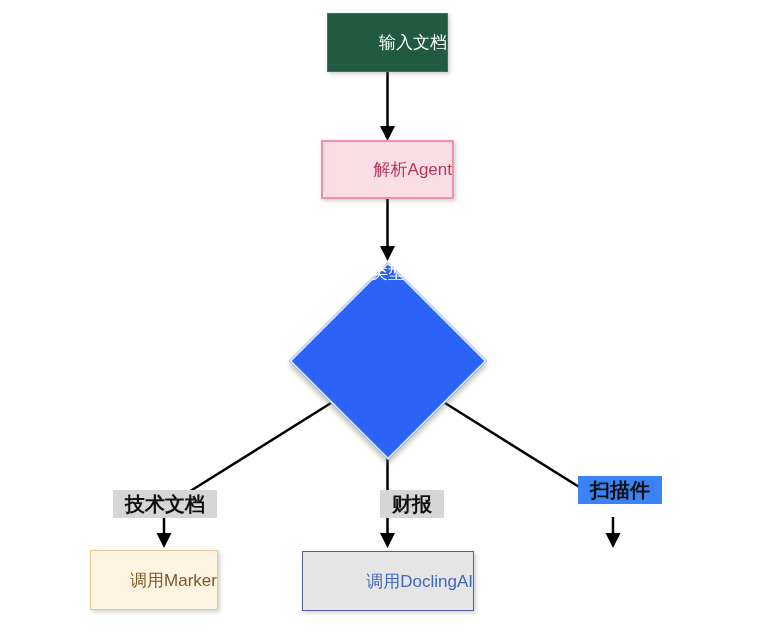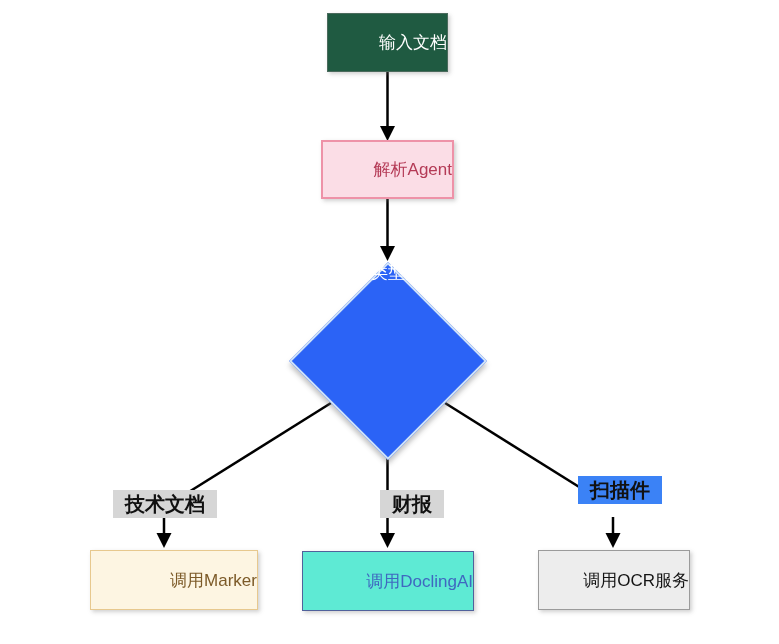--- a/index.html
+++ b/index.html
@@ -109,25 +109,22 @@
   <div class="edge-label" style="left: 165px; top: 504px; background: rgb(214, 214, 214);">
     <span>技术文档</span>
   </div>
   <div class="edge-label" style="left: 387px; top: 504px; background: rgb(214, 214, 214); margin-left: 25px;">
     <span>财报</span>
   </div>
   <div class="edge-label" style="left: 620px; top: 490px; background: #3b82f6;">
     <span>扫描件</span>
   </div>
 
-  <div class="node node-rect" style="left: 90px; top: 550px; width: 168px; height: 60px; background: rgb(253, 245, 226); border-color: rgb(231, 200, 142); color: rgb(124, 90, 40);">
+  <div class="node node-rect" style="left: 90px; top: 550px; width: 128px; height: 60px; background: rgb(253, 245, 226); border-color: rgb(231, 200, 142); color: rgb(124, 90, 40);">
     <span>调用Marker</span>
   </div>
 
-  <div class="node node-rect" style="left: 302px; top: 551px; width: 172px; height: 60px; background: #5eead4; border-color: rgb(81, 97, 155); color: rgb(63, 104, 192); padding-left: 16px;">
+  <div class="node node-rect" style="left: 302px; top: 551px; width: 172px; height: 60px; background: #e5e5e5; border-color: rgb(81, 97, 155); color: rgb(63, 104, 192); padding-left: 16px;">
     <span>调用DoclingAI</span>
   </div>
 
-  <div class="node node-rect" style="left: 538px; top: 550px; width: 152px; height: 60px; background: rgb(237, 237, 237); border-color: rgb(155, 155, 155); color: rgb(20, 20, 20);">
-    <span>调用OCR服务</span>
-  </div>
 
 </div>
 
 </body></html>

